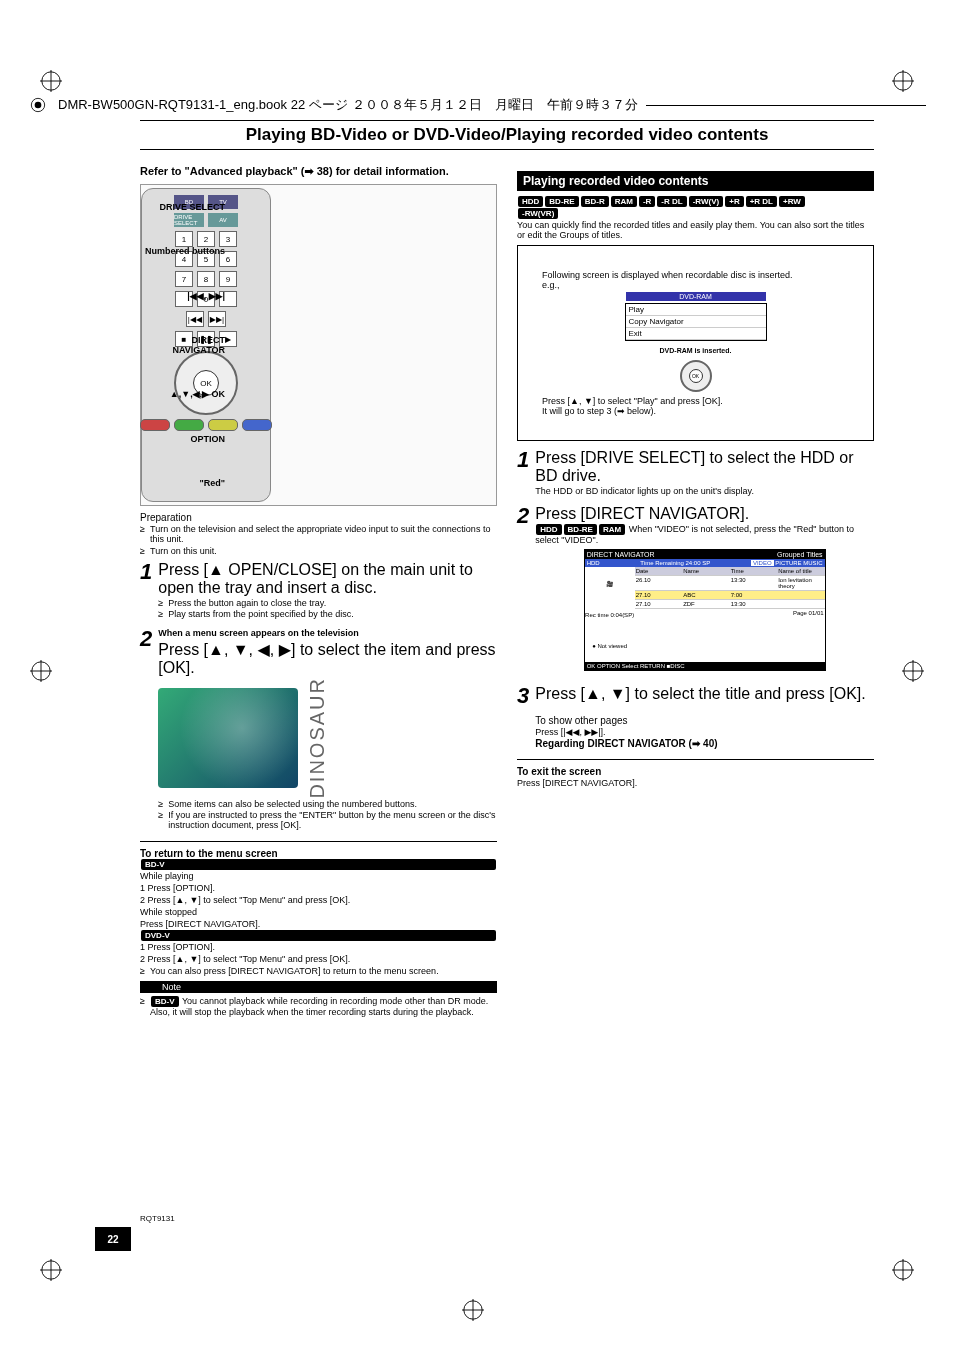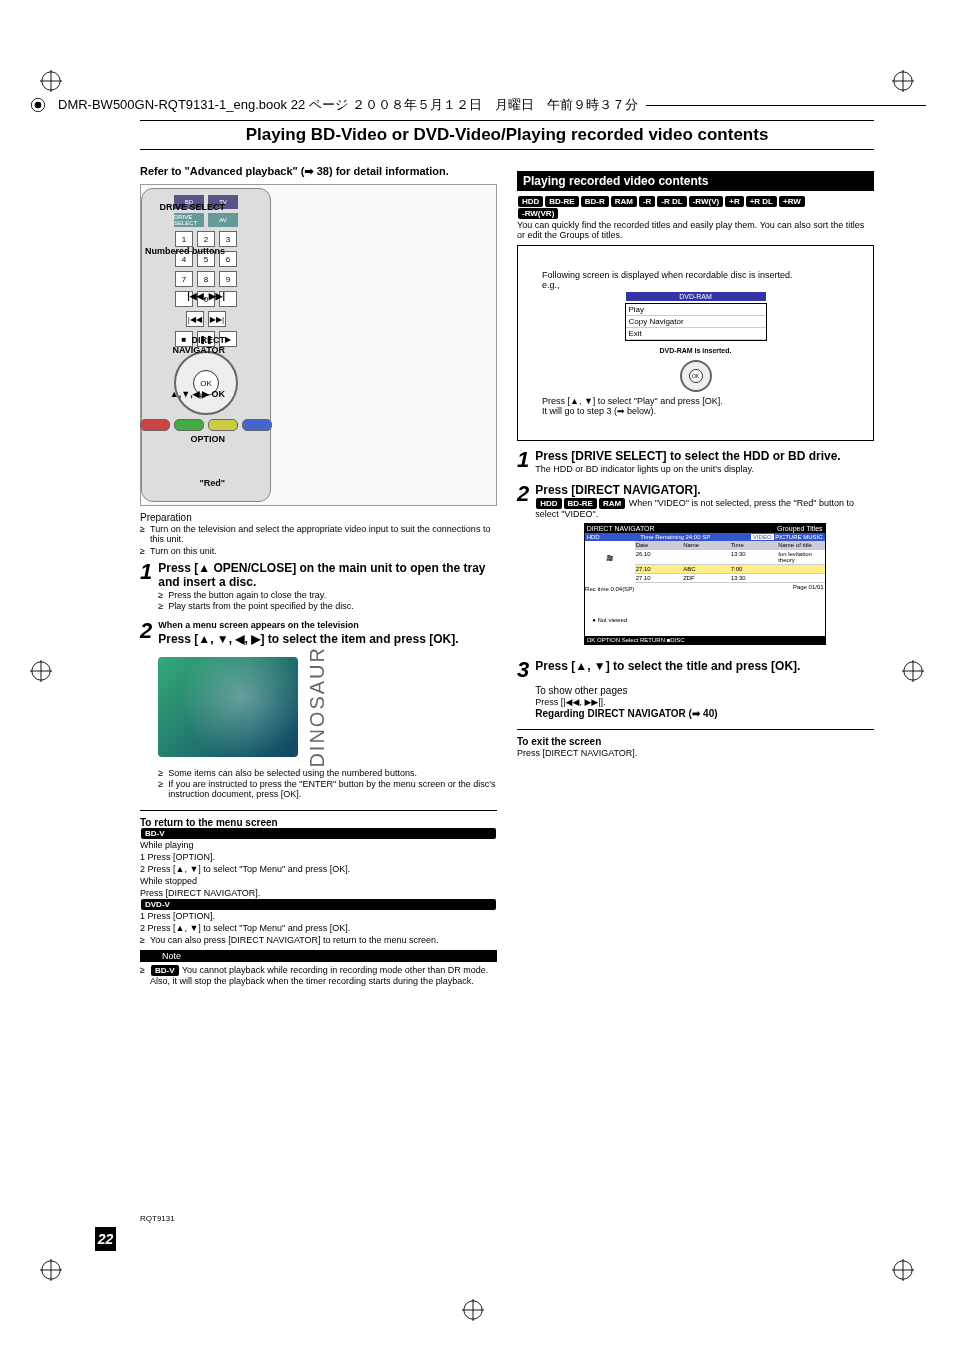--- a/index.html
+++ b/index.html
@@ -19,21 +19,21 @@
   .keyrow{display:flex;gap:4px}
   .key{width:16px;height:14px;border:1px solid #666;background:#fff;font-size:8px;display:flex;align-items:center;justify-content:center}
   .miniblock{width:30px;height:14px;background:#558;color:#fff;font-size:6px;display:flex;align-items:center;justify-content:center}
   .navwheel{width:60px;height:60px;border-radius:50%;border:2px solid #666;display:flex;align-items:center;justify-content:center;background:#eee}
   .okbtn{width:24px;height:24px;border-radius:50%;border:1px solid #333;font-size:8px;display:flex;align-items:center;justify-content:center;background:#fff}
   .pill{width:28px;height:10px;border-radius:5px;background:#999;border:1px solid #666}
   .section-bar{background:#000;color:#fff;font-weight:bold;padding:3px 6px;font-size:12px;margin:6px 0 4px}
   .step{display:flex;align-items:flex-start;margin:4px 0}
   .stepnum{font-size:22px;font-weight:bold;font-style:italic;margin-right:6px;line-height:1}
   .stepbody{flex:1;font-size:11px}
-  .stepbody .stepmain{font-weight:bold;font-size:12px}
+  .stepbody .stepmain{font-weight:normal;font-size:16px}
   .stepbody .substep{font-weight:bold;font-size:9px;margin-bottom:2px}
   .bul{padding-left:10px;position:relative;margin:1px 0;font-size:9px}
   .bul:before{content:"≥";position:absolute;left:0;top:0}
   .dinosaur{height:110px;margin:6px 0;display:flex;align-items:center;gap:8px}
   .dino-img{width:140px;height:100px;background:linear-gradient(135deg,#3a7,#146);border-radius:4px;position:relative;overflow:hidden}
   .dino-img:after{content:"";position:absolute;inset:0;background:radial-gradient(circle at 60% 40%,rgba(255,255,255,.3),transparent 60%)}
   .dino-label{writing-mode:vertical-rl;transform:rotate(180deg);font-family:Impact,sans-serif;font-size:20px;letter-spacing:2px;color:#666}
   .tag{display:inline-block;background:#000;color:#fff;font-size:8px;padding:1px 4px;margin:0 1px;border-radius:2px;font-weight:bold}
   .note-tag{display:inline-block;background:#000;color:#fff;font-size:9px;padding:1px 22px;margin:4px 0 2px}
   .fine{font-size:9px;margin:1px 0}
@@ -47,21 +47,21 @@
   .nav-screenshot .hdr{background:#000;color:#fff;font-size:7px;padding:1px 2px;display:flex;justify-content:space-between}
   .nav-screenshot .sub{background:#35c;color:#fff;font-size:6px;padding:1px 2px;display:flex;justify-content:space-between}
   .nav-screenshot .grid{flex:1;display:flex}
   .nav-screenshot .left{width:50px;display:flex;flex-direction:column;align-items:center;justify-content:space-around;font-size:6px}
   .nav-screenshot .tbl{flex:1;font-size:6px}
   .nav-screenshot .trow{display:flex;border-bottom:1px solid #ccc}
   .nav-screenshot .trow span{flex:1;padding:1px}
   .nav-screenshot .ftr{background:#000;color:#fff;font-size:6px;padding:1px 2px}
   .okdial{width:28px;height:28px;border-radius:50%;border:2px solid #666;background:#eee;margin:4px auto;display:flex;align-items:center;justify-content:center}
   .okdial span{width:12px;height:12px;border-radius:50%;border:1px solid #333;font-size:5px;display:flex;align-items:center;justify-content:center;background:#fff}
-  .page-num{position:absolute;left:95px;bottom:100px;width:21px;height:24px;background:#000;color:#fff;font-style:italic;font-weight:bold;font-size:14px;display:flex;align-items:center;justify-content:center}
+  .page-num{position:absolute;left:95px;bottom:100px;width:36px;height:24px;background:#000;color:#fff;font-weight:bold;font-size:10px;display:flex;align-items:center;justify-content:center}
   .code{position:absolute;left:140px;bottom:128px;font-size:8px}
 </style>
 </head>
 <body>
 
 <div class="page">
 
   <div class="regmark" style="left:40px;top:70px"><svg viewBox="0 0 24 24">
         <circle cx="12" cy="12" r="10" fill="none" stroke="#000"></circle>
         <line x1="12" y1="0" x2="12" y2="24" stroke="#000"></line>

